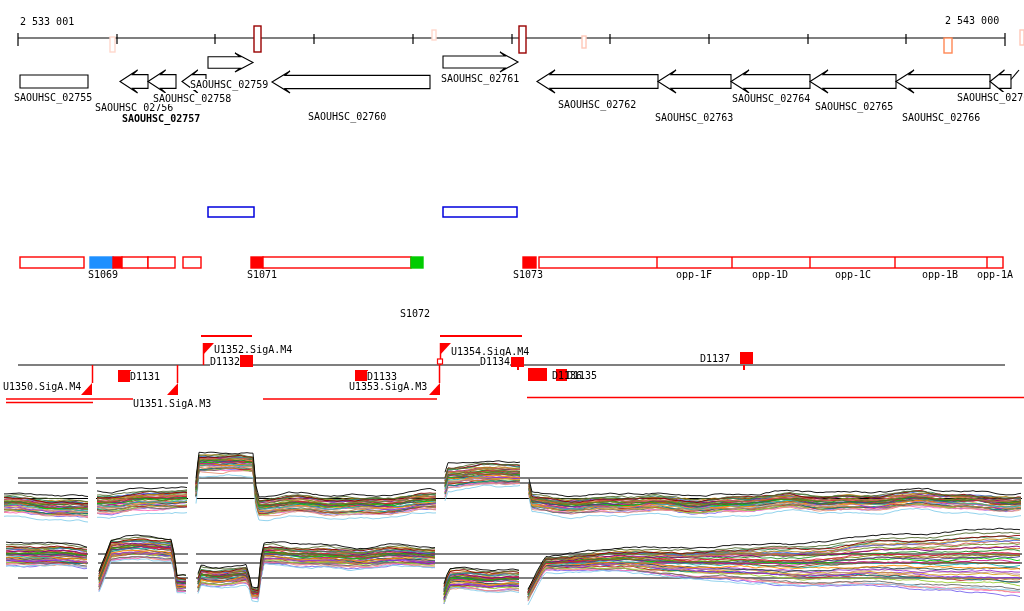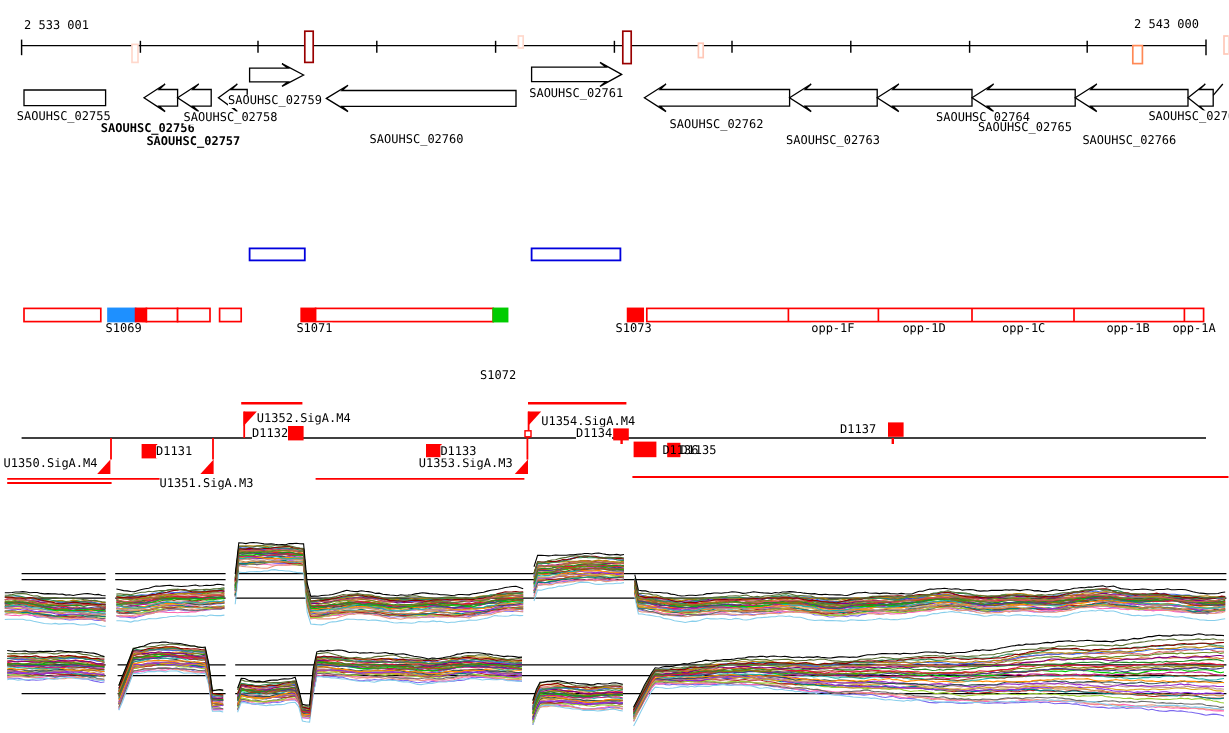--- a/index.html
+++ b/index.html
@@ -177,29 +177,29 @@
         <path d="M6 548.7 L9 548.2 L12 548.0 L15 547.5 L18 547.2 L21 547.1 L24 547.9 L27 547.4 L30 548.2 L33 548.3 L36 548.9 L39 548.2 L42 547.9 L45 547.6 L48 547.7 L51 548.1 L54 548.6 L57 548.0 L60 547.4 L63 547.9 L66 548.3 L69 548.8 L72 549.7 L75 549.4 L78 549.0 L81 549.0 L84 549.9 L87 550.8 M99 573.8 L102 566.3 L105 558.4 L108 550.2 L111 541.8 L114 541.2 L117 541.6 L120 541.4 L123 541.4 L126 541.3 L129 541.4 L132 540.7 L135 540.4 L138 540.8 L141 540.4 L144 540.3 L147 540.3 L150 541.0 L153 541.8 L156 542.3 L159 542.0 L162 542.8 L165 542.6 L168 542.7 L171 542.3 L174 557.3 L177 578.8 L180 579.3 L183 579.8 L186 580.0 M198 578.5 L201 569.5 L204 569.9 L207 570.4 L210 570.5 L213 571.4 L216 571.4 L219 570.9 L222 570.4 L225 570.1 L228 569.9 L231 569.7 L234 569.3 L237 569.3 L240 568.6 L243 568.9 L246 568.7 L249 577.4 L252 590.1 L255 590.4 L258 590.1 L261 562.9 L264 548.2 L267 548.1 L270 547.7 L273 548.0 L276 548.2 L279 548.8 L282 548.7 L285 549.4 L288 549.7 L291 550.1 L294 550.6 L297 550.8 L300 551.5 L303 551.1 L306 550.7 L309 551.0 L312 551.5 L315 551.5 L318 551.8 L321 551.6 L324 551.9 L327 552.0 L330 551.7 L333 551.7 L336 552.0 L339 551.3 L342 551.8 L345 552.1 L348 552.0 L351 552.1 L354 552.2 L357 552.9 L360 553.0 L363 553.1 L366 553.0 L369 552.0 L372 552.0 L375 550.9 L378 551.0 L381 551.1 L384 551.2 L387 550.7 L390 550.6 L393 549.9 L396 549.5 L399 550.0 L402 550.6 L405 550.2 L408 550.6 L411 550.5 L414 551.3 L417 550.9 L420 551.2 L423 551.5 L426 552.1 L429 552.5 L432 552.5 L435 552.7 M444 590.3 L447 581.1 L450 575.7 L453 574.7 L456 574.2 L459 573.6 L462 573.2 L465 572.9 L468 573.0 L471 572.7 L474 573.0 L477 573.8 L480 574.8 L483 574.7 L486 575.4 L489 575.8 L492 576.0 L495 576.3 L498 575.5 L501 575.3 L504 575.1 L507 574.8 L510 575.3 L513 574.8 L516 575.4 L519 574.9 M528 591.6 L531 586.0 L534 580.5 L537 574.8 L540 569.6 L543 563.8 L546 560.0 L549 559.3 L552 559.1 L555 558.7 L558 558.9 L561 559.2 L564 559.2 L567 558.1 L570 557.2 L573 556.3 L576 556.1 L579 556.3 L582 556.1 L585 555.2 L588 555.3 L591 555.5 L594 555.7 L597 554.8 L600 554.8 L603 554.6 L606 553.7 L609 553.2 L612 553.5 L615 553.3 L618 553.7 L621 553.2 L624 553.8 L627 553.7 L630 552.8 L633 552.1 L636 551.7 L639 552.1 L642 552.6 L645 553.2 L648 553.1 L651 553.6 L654 553.0 L657 553.0 L660 553.4 L663 553.5 L666 553.4 L669 552.7 L672 553.4 L675 553.7 L678 553.7 L681 554.0 L684 553.1 L687 553.3 L690 553.2 L693 553.3 L696 552.4 L699 551.6 L702 551.6 L705 551.7 L708 551.5 L711 551.7 L714 551.5 L717 552.0 L720 551.8 L723 551.6 L726 552.0 L729 551.2 L732 550.4 L735 550.1 L738 550.5 L741 549.8 L744 549.6 L747 549.2 L750 550.0 L753 550.1 L756 549.7 L759 549.7 L762 550.0 L765 550.1 L768 549.5 L771 549.8 L774 549.1 L777 549.7 L780 550.3 L783 550.2 L786 550.0 L789 549.6 L792 548.9 L795 548.7 L798 548.6 L801 548.3 L804 548.6 L807 548.4 L810 548.4 L813 548.1 L816 548.5 L819 548.5 L822 548.3 L825 548.4 L828 547.6 L831 547.5 L834 546.5 L837 545.8 L840 545.0 L843 545.1 L846 545.2 L849 545.5 L852 544.8 L855 545.1 L858 545.2 L861 544.4 L864 543.9 L867 543.4 L870 542.6 L873 541.9 L876 541.5 L879 540.9 L882 540.8 L885 540.6 L888 540.4 L891 540.6 L894 541.4 L897 541.9 L900 541.7 L903 542.1 L906 541.8 L909 542.4 L912 541.7 L915 541.2 L918 540.8 L921 541.3 L924 541.7 L927 541.0 L930 540.3 L933 540.1 L936 540.0 L939 539.8 L942 540.2 L945 539.5 L948 539.1 L951 539.5 L954 538.8 L957 538.5 L960 538.7 L963 538.2 L966 538.8 L969 538.2 L972 537.8 L975 537.5 L978 537.6 L981 537.1 L984 537.5 L987 537.0 L990 536.9 L993 536.6 L996 536.6 L999 536.2 L1002 536.1 L1005 536.2 L1008 537.0 L1011 537.4 L1014 537.9 L1017 538.2 L1020 538.6 " fill="none" stroke="#2E8B57" stroke-width="0.9"></path>
         <path d="M6 546.9 L9 546.8 L12 546.6 L15 547.2 L18 547.3 L21 547.0 L24 547.1 L27 547.0 L30 546.6 L33 547.4 L36 547.8 L39 547.8 L42 547.0 L45 547.3 L48 546.9 L51 546.3 L54 546.6 L57 546.0 L60 546.4 L63 547.0 L66 547.7 L69 547.4 L72 547.7 L75 548.8 L78 548.7 L81 548.5 L84 549.2 L87 549.3 M99 573.7 L102 566.4 L105 559.1 L108 551.1 L111 542.6 L114 542.5 L117 542.4 L120 541.6 L123 540.6 L126 540.1 L129 540.0 L132 540.0 L135 539.6 L138 539.0 L141 538.9 L144 538.9 L147 539.3 L150 540.3 L153 540.6 L156 540.5 L159 540.9 L162 540.6 L165 540.8 L168 541.5 L171 541.4 L174 555.8 L177 577.7 L180 578.3 L183 578.8 L186 579.2 M198 578.6 L201 570.6 L204 570.9 L207 571.4 L210 571.2 L213 572.0 L216 571.9 L219 571.9 L222 571.7 L225 570.8 L228 571.2 L231 571.2 L234 570.3 L237 569.2 L240 569.0 L243 568.0 L246 567.8 L249 577.5 L252 589.2 L255 589.9 L258 590.9 L261 561.4 L264 547.4 L267 547.6 L270 546.7 L273 547.4 L276 547.1 L279 547.7 L282 547.5 L285 548.2 L288 548.8 L291 548.6 L294 548.5 L297 549.2 L300 549.2 L303 549.2 L306 549.0 L309 549.1 L312 549.7 L315 549.1 L318 548.8 L321 549.2 L324 549.2 L327 549.9 L330 550.0 L333 549.5 L336 549.5 L339 550.0 L342 549.8 L345 550.0 L348 550.1 L351 550.0 L354 550.5 L357 550.1 L360 550.7 L363 550.6 L366 550.0 L369 549.4 L372 549.4 L375 548.5 L378 548.8 L381 549.2 L384 548.3 L387 547.8 L390 547.8 L393 548.1 L396 548.6 L399 549.1 L402 549.4 L405 548.8 L408 549.1 L411 549.6 L414 550.3 L417 549.8 L420 549.9 L423 549.9 L426 549.6 L429 550.0 L432 550.2 L435 550.1 M444 586.7 L447 577.4 L450 571.6 L453 570.9 L456 570.2 L459 570.3 L462 569.7 L465 569.7 L468 570.7 L471 571.8 L474 572.4 L477 572.3 L480 572.4 L483 572.7 L486 572.8 L489 572.4 L492 573.3 L495 573.0 L498 572.6 L501 572.2 L504 571.6 L507 571.6 L510 571.8 L513 571.6 L516 571.8 L519 572.7 M528 591.7 L531 585.4 L534 580.4 L537 575.0 L540 569.4 L543 563.0 L546 559.0 L549 558.9 L552 559.2 L555 558.7 L558 558.0 L561 557.7 L564 558.1 L567 557.8 L570 558.1 L573 557.0 L576 556.1 L579 555.7 L582 556.1 L585 556.2 L588 555.8 L591 555.8 L594 555.5 L597 554.8 L600 553.8 L603 553.5 L606 553.4 L609 552.5 L612 552.9 L615 553.3 L618 553.2 L621 553.2 L624 552.4 L627 552.8 L630 553.1 L633 553.1 L636 553.3 L639 552.6 L642 552.1 L645 552.0 L648 552.2 L651 552.5 L654 552.5 L657 552.6 L660 553.1 L663 553.1 L666 552.8 L669 552.4 L672 552.1 L675 552.9 L678 553.6 L681 553.8 L684 553.5 L687 552.8 L690 553.0 L693 553.1 L696 552.3 L699 552.7 L702 552.8 L705 553.0 L708 552.2 L711 551.4 L714 550.9 L717 551.1 L720 551.0 L723 550.6 L726 550.9 L729 550.6 L732 551.1 L735 551.3 L738 550.7 L741 550.8 L744 550.8 L747 550.6 L750 549.9 L753 550.0 L756 549.4 L759 548.9 L762 548.5 L765 548.3 L768 548.0 L771 548.2 L774 548.0 L777 548.0 L780 548.0 L783 548.1 L786 547.9 L789 548.6 L792 548.3 L795 547.9 L798 548.7 L801 549.3 L804 549.4 L807 549.6 L810 549.1 L813 548.8 L816 549.0 L819 549.3 L822 548.9 L825 548.7 L828 548.5 L831 548.2 L834 548.3 L837 547.8 L840 547.0 L843 546.4 L846 545.3 L849 545.4 L852 544.9 L855 544.1 L858 543.2 L861 542.8 L864 542.3 L867 541.8 L870 541.9 L873 541.3 L876 540.7 L879 540.3 L882 540.7 L885 541.0 L888 540.8 L891 540.9 L894 540.5 L897 540.3 L900 541.0 L903 541.5 L906 541.7 L909 542.0 L912 541.2 L915 541.3 L918 541.5 L921 541.4 L924 541.2 L927 540.6 L930 540.5 L933 540.6 L936 540.4 L939 540.2 L942 540.6 L945 539.7 L948 540.0 L951 539.8 L954 539.6 L957 538.9 L960 538.0 L963 538.4 L966 537.9 L969 537.8 L972 537.3 L975 537.6 L978 537.8 L981 536.8 L984 536.5 L987 536.3 L990 536.8 L993 536.8 L996 536.5 L999 536.1 L1002 536.0 L1005 536.0 L1008 536.5 L1011 536.2 L1014 535.7 L1017 535.5 L1020 535.4 " fill="none" stroke="#8B0000" stroke-width="0.9"></path>
         <path d="M6 544.6 L9 544.9 L12 544.5 L15 544.8 L18 544.7 L21 544.5 L24 545.0 L27 544.7 L30 544.4 L33 544.0 L36 543.7 L39 543.9 L42 544.3 L45 544.9 L48 544.7 L51 543.9 L54 543.9 L57 543.5 L60 543.3 L63 543.7 L66 544.5 L69 545.3 L72 545.5 L75 546.1 L78 546.8 L81 547.3 L84 547.3 L87 547.4 M99 571.3 L102 563.3 L105 556.3 L108 548.4 L111 540.2 L114 539.8 L117 539.0 L120 539.0 L123 539.1 L126 538.7 L129 538.8 L132 537.9 L135 537.3 L138 537.5 L141 536.9 L144 536.8 L147 537.0 L150 537.4 L153 537.6 L156 538.4 L159 538.3 L162 538.4 L165 539.3 L168 539.4 L171 540.1 L174 553.6 L177 575.3 L180 575.0 L183 575.0 L186 575.6 M198 575.0 L201 566.5 L204 567.6 L207 567.7 L210 568.3 L213 568.5 L216 568.8 L219 568.4 L222 568.7 L225 569.0 L228 568.8 L231 568.7 L234 568.7 L237 568.3 L240 567.9 L243 567.8 L246 567.4 L249 576.2 L252 588.6 L255 588.4 L258 589.1 L261 559.3 L264 544.8 L267 544.5 L270 544.1 L273 543.7 L276 544.5 L279 545.4 L282 546.3 L285 547.2 L288 547.8 L291 548.4 L294 548.1 L297 547.7 L300 548.2 L303 548.9 L306 548.4 L309 548.3 L312 547.4 L315 547.0 L318 547.0 L321 546.4 L324 546.1 L327 545.7 L330 546.2 L333 547.2 L336 548.2 L339 547.8 L342 548.3 L345 548.5 L348 548.7 L351 549.2 L354 549.4 L357 549.8 L360 549.6 L363 549.3 L366 548.6 L369 548.9 L372 548.5 L375 548.5 L378 547.7 L381 547.8 L384 547.5 L387 546.6 L390 546.2 L393 546.5 L396 546.2 L399 545.6 L402 545.9 L405 545.7 L408 546.8 L411 547.7 L414 548.2 L417 548.6 L420 549.1 L423 549.6 L426 549.3 L429 549.2 L432 548.7 L435 548.1 M444 584.4 L447 576.0 L450 569.4 L453 568.4 L456 568.1 L459 568.0 L462 568.0 L465 568.8 L468 569.2 L471 569.5 L474 569.5 L477 570.6 L480 571.3 L483 571.5 L486 571.7 L489 571.5 L492 571.5 L495 571.8 L498 572.1 L501 572.3 L504 571.7 L507 571.5 L510 570.8 L513 570.8 L516 571.0 L519 570.7 M528 590.1 L531 583.7 L534 578.2 L537 573.2 L540 567.2 L543 561.9 L546 557.9 L549 558.2 L552 557.5 L555 557.8 L558 557.6 L561 556.5 L564 556.5 L567 556.6 L570 555.8 L573 556.0 L576 555.2 L579 554.6 L582 553.9 L585 554.0 L588 553.4 L591 553.4 L594 552.3 L597 551.4 L600 550.9 L603 551.1 L606 550.7 L609 551.0 L612 550.3 L615 550.4 L618 549.6 L621 549.3 L624 549.9 L627 550.1 L630 549.5 L633 549.6 L636 549.8 L639 549.7 L642 550.4 L645 549.8 L648 549.8 L651 549.6 L654 549.4 L657 549.5 L660 550.0 L663 550.7 L666 550.6 L669 550.4 L672 550.4 L675 549.7 L678 550.2 L681 549.6 L684 549.2 L687 549.4 L690 550.0 L693 550.5 L696 550.9 L699 550.9 L702 551.3 L705 551.2 L708 551.1 L711 550.9 L714 550.5 L717 549.4 L720 549.4 L723 549.3 L726 549.3 L729 548.7 L732 548.4 L735 547.7 L738 548.0 L741 548.2 L744 548.7 L747 549.2 L750 548.8 L753 548.3 L756 547.9 L759 547.9 L762 547.5 L765 547.2 L768 546.9 L771 546.5 L774 546.3 L777 546.5 L780 546.3 L783 546.9 L786 546.5 L789 547.3 L792 546.8 L795 546.7 L798 546.6 L801 546.7 L804 547.0 L807 547.1 L810 546.8 L813 546.6 L816 546.5 L819 545.7 L822 545.8 L825 545.6 L828 545.6 L831 544.6 L834 544.4 L837 543.6 L840 543.1 L843 542.8 L846 541.9 L849 541.9 L852 541.2 L855 541.2 L858 541.1 L861 541.0 L864 541.1 L867 539.9 L870 540.1 L873 540.0 L876 539.9 L879 539.3 L882 538.3 L885 538.6 L888 538.5 L891 538.0 L894 537.9 L897 538.4 L900 538.7 L903 538.7 L906 538.1 L909 537.7 L912 537.5 L915 537.7 L918 537.5 L921 538.0 L924 537.9 L927 538.3 L930 537.4 L933 538.0 L936 537.8 L939 536.9 L942 536.4 L945 535.7 L948 535.5 L951 535.1 L954 534.8 L957 534.2 L960 534.0 L963 533.3 L966 532.9 L969 533.3 L972 533.1 L975 532.7 L978 532.6 L981 533.3 L984 533.8 L987 533.3 L990 533.4 L993 533.1 L996 532.8 L999 532.4 L1002 533.1 L1005 532.8 L1008 532.9 L1011 532.3 L1014 533.1 L1017 533.4 L1020 533.3 " fill="none" stroke="#556B2F" stroke-width="0.9"></path>
         <path d="M6 542.1 L9 542.5 L12 542.9 L15 542.7 L18 542.7 L21 542.4 L24 543.2 L27 543.1 L30 543.2 L33 542.7 L36 542.9 L39 542.8 L42 542.7 L45 543.1 L48 542.3 L51 542.4 L54 542.9 L57 542.9 L60 543.4 L63 543.2 L66 543.0 L69 543.4 L72 543.7 L75 544.1 L78 544.3 L81 545.1 L84 546.3 L87 547.2 M99 571.5 L102 563.7 L105 556.3 L108 548.8 L111 540.8 L114 539.8 L117 539.0 L120 538.3 L123 536.9 L126 535.8 L129 535.6 L132 535.6 L135 535.1 L138 535.0 L141 535.6 L144 535.9 L147 536.0 L150 536.2 L153 536.9 L156 537.5 L159 538.4 L162 538.4 L165 539.2 L168 539.6 L171 539.2 L174 553.2 L177 575.7 L180 575.2 L183 574.6 L186 575.1 M198 573.5 L201 565.2 L204 565.4 L207 566.8 L210 567.4 L213 568.0 L216 567.6 L219 568.3 L222 567.6 L225 567.0 L228 566.6 L231 566.8 L234 566.1 L237 565.7 L240 565.8 L243 565.4 L246 564.4 L249 574.4 L252 587.0 L255 587.6 L258 587.5 L261 557.3 L264 543.2 L267 542.4 L270 542.6 L273 542.0 L276 542.3 L279 541.9 L282 541.8 L285 541.9 L288 542.6 L291 543.7 L294 543.5 L297 543.5 L300 544.3 L303 544.0 L306 544.2 L309 543.8 L312 544.2 L315 544.4 L318 544.1 L321 543.8 L324 544.5 L327 544.6 L330 545.3 L333 545.0 L336 544.8 L339 545.5 L342 546.3 L345 546.9 L348 547.3 L351 547.7 L354 548.4 L357 549.1 L360 548.4 L363 548.6 L366 548.7 L369 548.2 L372 547.5 L375 547.1 L378 546.2 L381 545.1 L384 544.9 L387 544.1 L390 543.7 L393 544.0 L396 544.0 L399 543.9 L402 544.4 L405 544.9 L408 545.1 L411 545.8 L414 546.0 L417 546.6 L420 547.2 L423 546.8 L426 546.9 L429 547.2 L432 547.8 L435 547.6 M444 583.7 L447 574.4 L450 568.6 L453 568.5 L456 567.8 L459 567.6 L462 567.3 L465 567.2 L468 567.8 L471 568.4 L474 569.1 L477 568.7 L480 569.4 L483 569.8 L486 569.9 L489 570.1 L492 570.7 L495 570.5 L498 569.6 L501 569.9 L504 570.0 L507 569.8 L510 569.2 L513 569.0 L516 569.6 L519 570.2 M528 589.1 L531 583.6 L534 577.4 L537 571.0 L540 565.9 L543 560.6 L546 556.5 L549 556.9 L552 555.9 L555 555.3 L558 555.5 L561 555.1 L564 554.3 L567 553.7 L570 552.9 L573 553.3 L576 552.5 L579 552.2 L582 551.5 L585 551.1 L588 550.1 L591 550.5 L594 550.6 L597 550.3 L600 550.2 L603 549.6 L606 549.6 L609 549.5 L612 549.2 L615 548.5 L618 548.5 L621 548.2 L624 547.4 L627 547.3 L630 547.5 L633 547.0 L636 546.9 L639 547.6 L642 546.9 L645 546.6 L648 547.1 L651 547.3 L654 546.9 L657 547.4 L660 547.9 L663 547.7 L666 547.5 L669 548.1 L672 547.5 L675 547.6 L678 547.8 L681 547.2 L684 547.7 L687 548.0 L690 548.4 L693 548.2 L696 547.8 L699 547.4 L702 547.4 L705 547.5 L708 547.8 L711 547.5 L714 547.7 L717 547.0 L720 546.3 L723 545.6 L726 545.6 L729 545.6 L732 545.0 L735 544.7 L738 544.6 L741 544.8 L744 544.8 L747 544.6 L750 545.1 L753 544.4 L756 544.6 L759 544.8 L762 544.6 L765 544.2 L768 543.7 L771 543.4 L774 543.4 L777 543.6 L780 543.4 L783 544.2 L786 544.0 L789 544.7 L792 544.5 L795 544.2 L798 543.7 L801 543.7 L804 543.7 L807 543.1 L810 542.5 L813 541.8 L816 542.2 L819 541.4 L822 541.9 L825 542.0 L828 541.5 L831 540.8 L834 540.0 L837 539.6 L840 538.9 L843 538.3 L846 538.0 L849 537.4 L852 537.7 L855 536.8 L858 536.9 L861 536.8 L864 536.7 L867 536.2 L870 535.7 L873 535.3 L876 535.7 L879 535.1 L882 534.4 L885 534.5 L888 534.1 L891 533.9 L894 534.6 L897 534.4 L900 534.0 L903 534.0 L906 533.5 L909 533.7 L912 534.4 L915 534.5 L918 534.5 L921 534.3 L924 534.6 L927 534.9 L930 534.0 L933 533.6 L936 533.2 L939 533.6 L942 532.7 L945 532.0 L948 532.4 L951 532.0 L954 531.2 L957 530.5 L960 530.5 L963 529.9 L966 529.4 L969 529.9 L972 529.9 L975 530.1 L978 529.3 L981 529.4 L984 528.9 L987 529.3 L990 529.2 L993 529.5 L996 528.8 L999 528.2 L1002 528.5 L1005 529.3 L1008 529.1 L1011 529.0 L1014 529.5 L1017 529.4 L1020 529.7 " fill="none" stroke="#000000" stroke-width="0.9"></path>
       </g>
     </svg>
   <div id="labels">
     <div class="lbl" style="left:20px;top:16px">2 533 001</div>
     <div class="lbl" style="left:945px;top:15px">2 543 000</div>
   <div class="lbl" style="left: 14px; top: 92px;">SAOUHSC_02755</div>
-      <div class="lbl" style="left: 84px; top: 102px; font-weight: bold;">SAOUHSC_02756</div>
+      <div class="lbl" style="left: 95px; top: 102px;">SAOUHSC_02756</div>
       <div class="lbl" style="left: 122px; top: 113px; font-weight: bold;">SAOUHSC_02757</div>
       <div class="lbl" style="left: 153px; top: 93px;">SAOUHSC_02758</div>
       <div class="lbl" style="left: 190px; top: 79px;">SAOUHSC_02759</div>
       <div class="lbl" style="left: 308px; top: 111px;">SAOUHSC_02760</div>
       <div class="lbl" style="left: 441px; top: 73px;">SAOUHSC_02761</div>
       <div class="lbl" style="left: 558px; top: 99px;">SAOUHSC_02762</div>
       <div class="lbl" style="left: 655px; top: 112px;">SAOUHSC_02763</div>
-      <div class="lbl" style="left: 732px; top: 93px; margin-left: 48px;">SAOUHSC_02764</div>
+      <div class="lbl" style="left: 732px; top: 93px;">SAOUHSC_02764</div>
       <div class="lbl" style="left: 815px; top: 101px;">SAOUHSC_02765</div>
       <div class="lbl" style="left: 902px; top: 112px;">SAOUHSC_02766</div>
       <div class="lbl" style="left: 957px; top: 92px;">SAOUHSC_0276</div>
       <div class="lbl" style="left: 88px; top: 269px;">S1069</div>
       <div class="lbl" style="left: 247px; top: 269px;">S1071</div>
       <div class="lbl" style="left: 400px; top: 269px; margin-top: 39px;">S1072</div>
       <div class="lbl" style="left: 513px; top: 269px;">S1073</div>
       <div class="lbl" style="left: 676px; top: 269px;">opp-1F</div>
       <div class="lbl" style="left: 752px; top: 269px;">opp-1D</div>
       <div class="lbl" style="left: 835px; top: 269px;">opp-1C</div>

